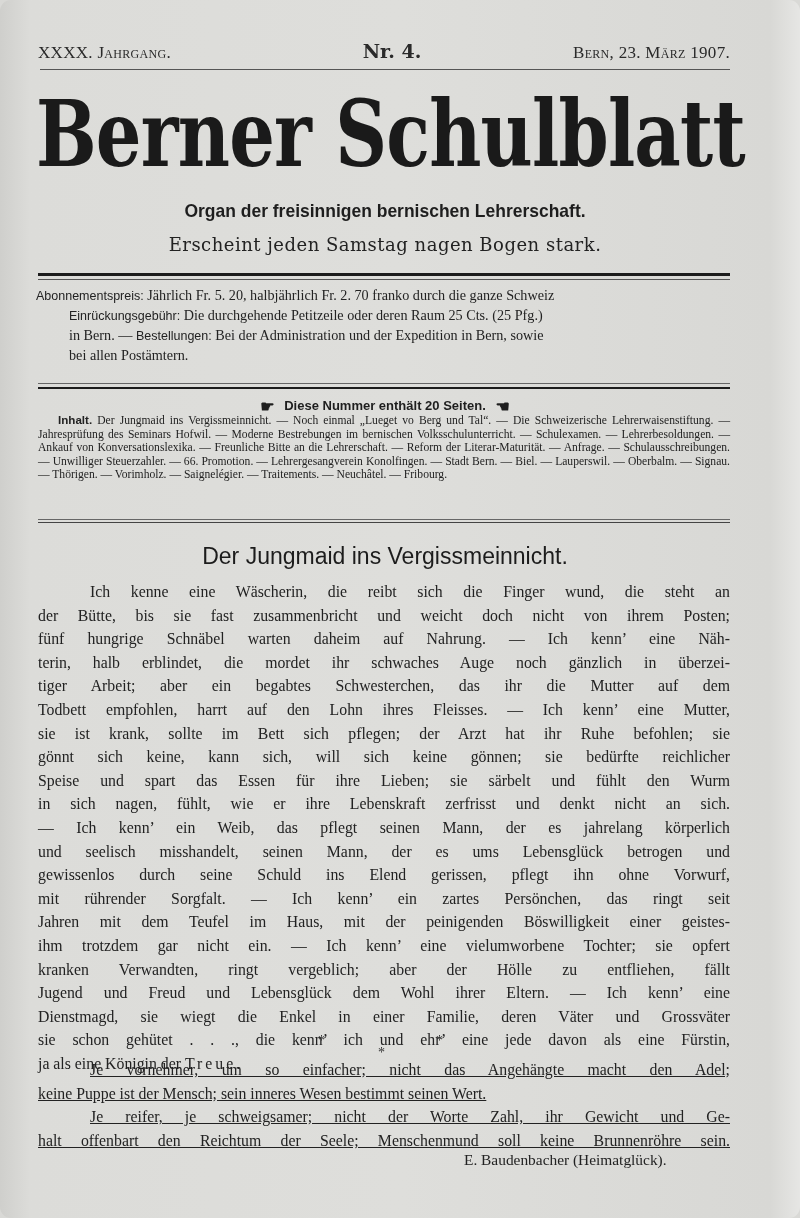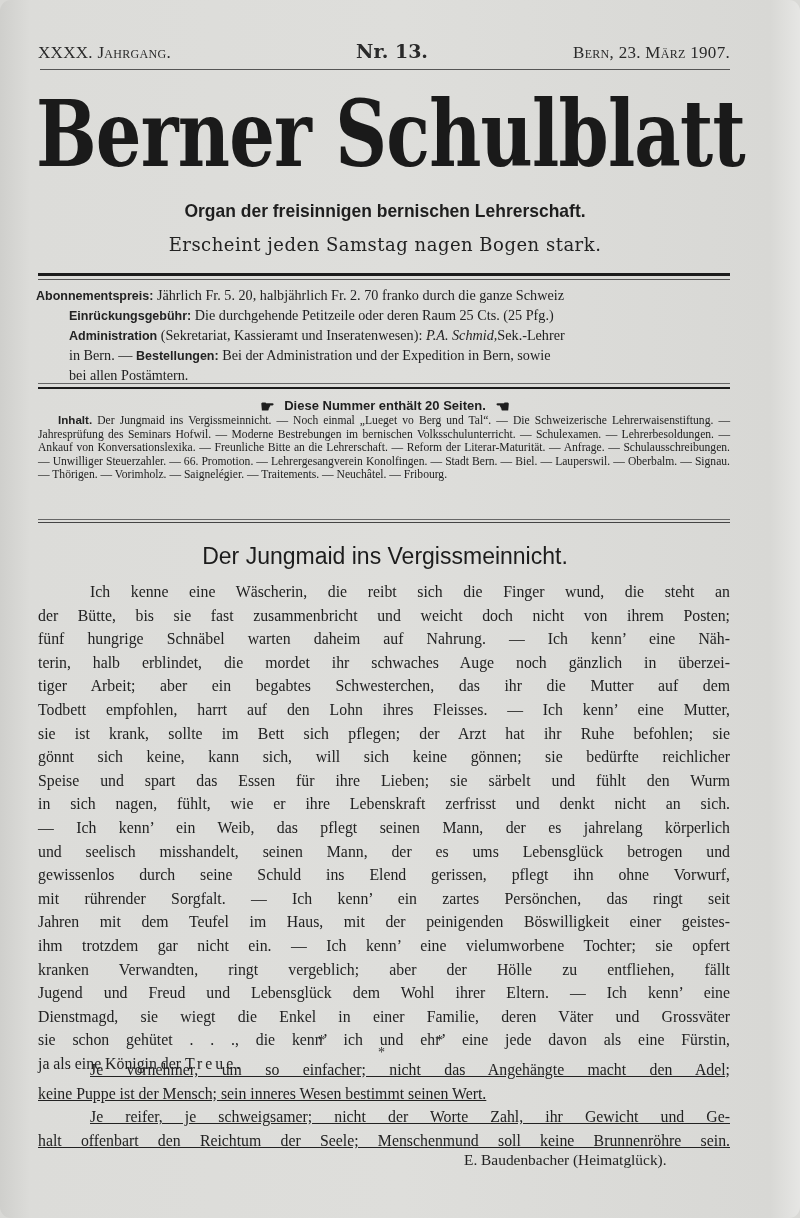--- a/index.html
+++ b/index.html
@@ -59,21 +59,21 @@
     .rule-double-top {
       position: absolute; top: 273px; left: 38px; width: 692px; height: 3px; background: #1c1c1c;
     }
     .rule-double-top2 {
       position: absolute; top: 279px; left: 38px; width: 692px; height: 1px; background: #555;
     }
     .info {
       position: absolute; top: 286px; left: 36px; width: 696px;
       font-size: 14.2px; line-height: 19px; color: #222;
     }
-    .info .lbl { font-family: "Liberation Sans", sans-serif; font-weight: bold; font-size: 12.5px; }
+    .info .lbl { font-family: "Liberation Sans", sans-serif; font-weight: normal; font-size: 12.5px; }
     .info .indent { padding-left: 33px; }
     .info i { font-style: italic; }
     .rule-mid1 { position: absolute; top: 387px; left: 38px; width: 692px; height: 2px; background: #1c1c1c; }
     .rule-mid2 { position: absolute; top: 383px; left: 38px; width: 692px; height: 1px; background: #666; }
     .notice {
       position: absolute; top: 397px; left: 0; width: 770px; text-align: center;
       font-family: "Liberation Sans", sans-serif; font-weight: bold; font-size: 13px; color: #1e1e1e;
     }
     .hand { display: inline-block; font-size: 16px; vertical-align: -2px; margin: 0 6px; }
     .contents {
@@ -114,45 +114,40 @@
       font-size: 15.4px; color: #222;
     }
   </style>
 </head>
 <body>
 
 <div class="page">
 
   <div class="masthead-top">
     <span class="sc">XXXX. Jahrgang.</span>
-    <span class="nr">Nr. 13.</span>
+    <span class="nr">Nr. 4.</span>
     <span class="sc">Bern, 23. März 1907.</span>
   </div>
   <div class="rule-thin" style="top:69px;"></div>
 
   <div class="title">Berner Schulblatt</div>
   <div class="subtitle">Organ der freisinnigen bernischen Lehrerschaft.</div>
   <div class="tagline">Erscheint jeden Samstag nagen Bogen stark.</div>
 
   <div class="rule-double-top"></div>
   <div class="rule-double-top2"></div>
 
   <div class="info">
     <div>
       <span class="lbl">Abonnementspreis:</span>
       <span>Jährlich Fr. 5. 20, halbjährlich Fr. 2. 70 franko durch die ganze Schweiz</span>
     </div>
     <div class="indent">
       <span class="lbl">Einrückungsgebühr:</span>
       <span>Die durchgehende Petitzeile oder deren Raum 25 Cts. (25 Pfg.)</span>
-    </div>
-    <div class="indent">
-      <span class="lbl">Administration</span>
-      <span>(Sekretariat, Kassieramt und Inseratenwesen):</span>
-      <i>P.A. Schmid,</i><span>Sek.-Lehrer</span>
     </div>
     <div class="indent">
       <span>in Bern. —</span>
       <span class="lbl">Bestellungen:</span>
       <span>Bei der Administration und der Expedition in Bern, sowie</span>
     </div>
     <div class="indent">bei allen Postämtern.</div>
   </div>
 
   <div class="rule-mid2"></div>

